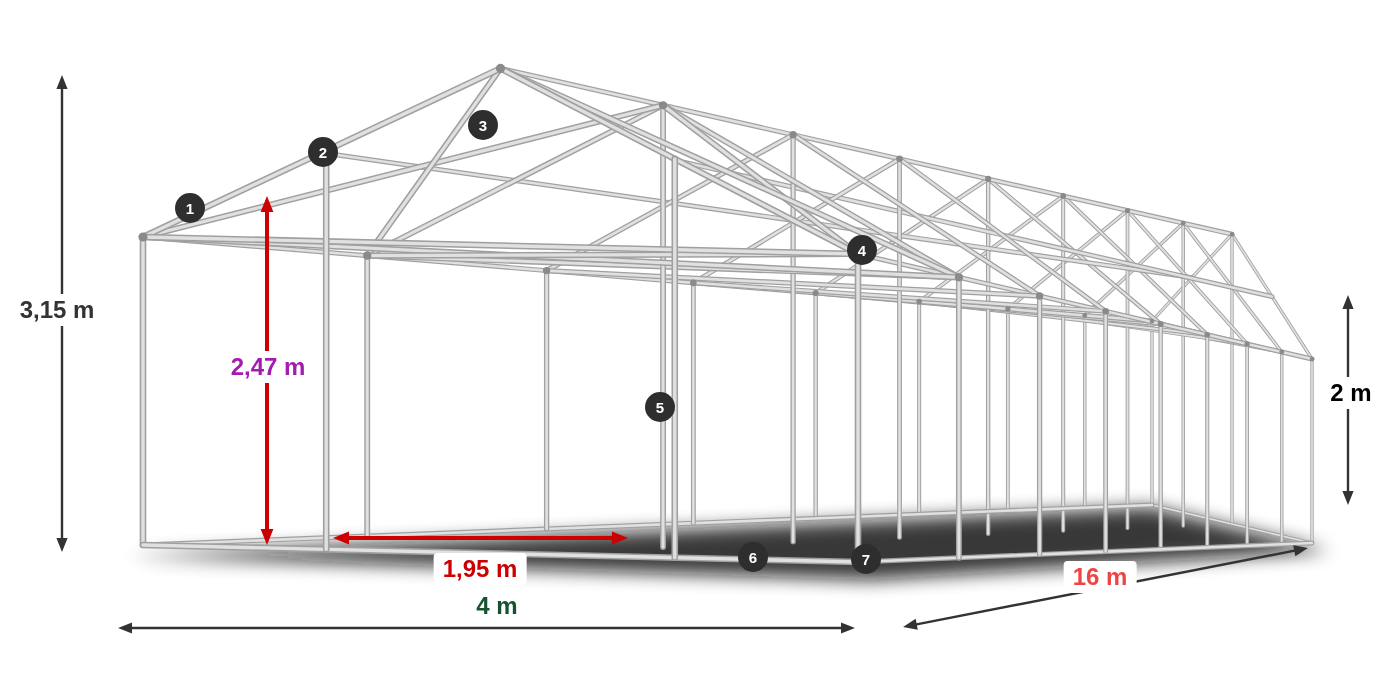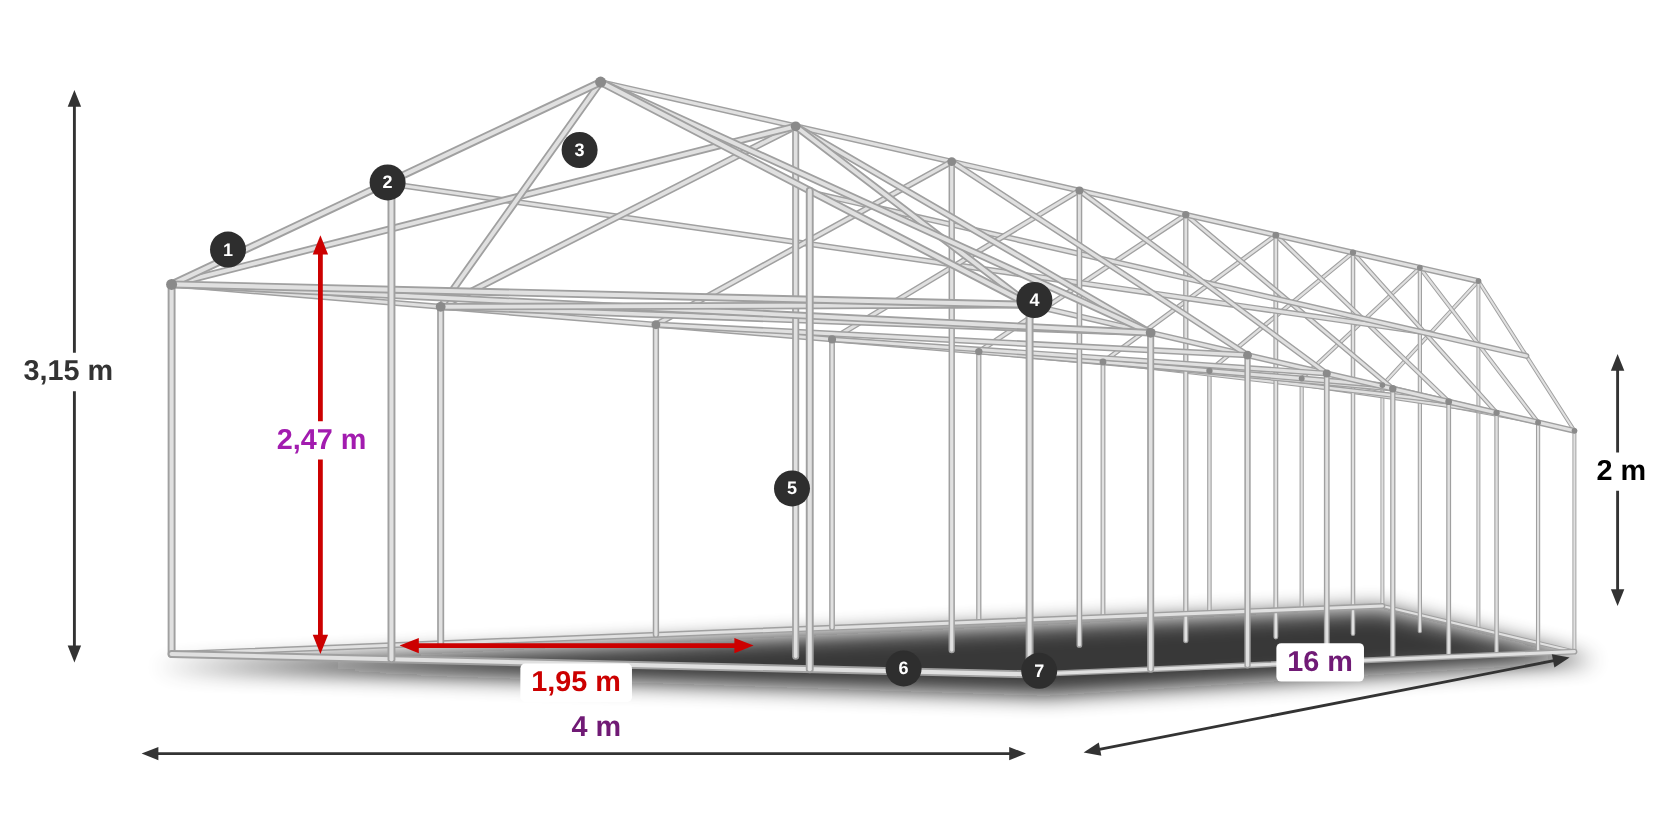--- a/index.html
+++ b/index.html
@@ -230,22 +230,22 @@
       <g>
         <line x1="1348" y1="306.2" x2="1348" y2="493.8" stroke="#333333" stroke-width="2.4"></line>
         <polygon points="1348,295 1342.4,309 1353.6,309" fill="#333333"></polygon>
         <polygon points="1348,505 1353.6,491 1342.4,491" fill="#333333"></polygon>
       </g>
     </svg>
 
   <div class="dim-label" style="left: 57px; top: 310px; color: rgb(51, 51, 51);">3,15 m</div>
   <div class="dim-label" style="left: 268px; top: 367px; color: #a21caf;">2,47 m</div>
   <div class="dim-label" style="left: 480px; top: 536px; color: rgb(204, 0, 0); margin-top: 33px;">1,95 m</div>
-  <div class="dim-label" style="left: 497px; top: 606px; color: #701a75;">4 m</div>
-  <div class="dim-label" style="left: 1100px; top: 552px; color: #701a75;">16 m</div>
+  <div class="dim-label" style="left: 497px; top: 606px; color: #14532d;">4 m</div>
+  <div class="dim-label" style="left: 1100px; top: 577px; color: #ef4444;">16 m</div>
   <div class="dim-label" style="left: 1351px; top: 393px; color: #000000;">2 m</div>
 
   <div class="badge" style="left: 190px; top: 208px; background: rgb(46, 46, 46); color: rgb(255, 255, 255);">1</div>
   <div class="badge" style="left: 323px; top: 152px; background: rgb(46, 46, 46); color: rgb(255, 255, 255);">2</div>
   <div class="badge" style="left: 483px; top: 125px; background: rgb(46, 46, 46); color: rgb(255, 255, 255);">3</div>
   <div class="badge" style="left: 862px; top: 250px; background: rgb(46, 46, 46); color: rgb(255, 255, 255);">4</div>
   <div class="badge" style="left: 660px; top: 407px; background: rgb(46, 46, 46); color: rgb(255, 255, 255);">5</div>
   <div class="badge" style="left: 753px; top: 557px; background: rgb(46, 46, 46); color: rgb(255, 255, 255);">6</div>
   <div class="badge" style="left: 866px; top: 559px; background: rgb(46, 46, 46); color: rgb(255, 255, 255);">7</div>
 </div>

